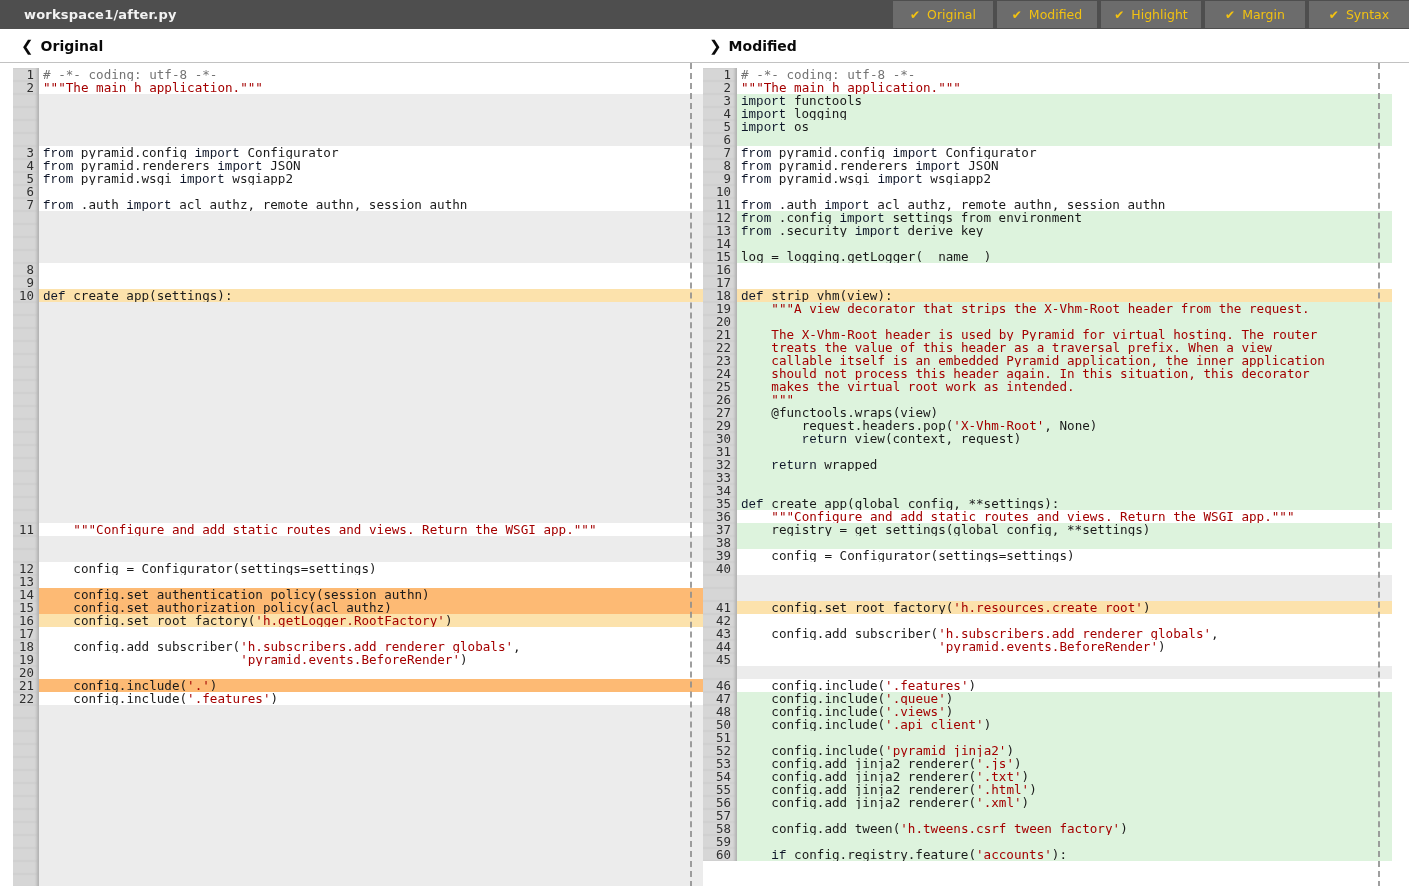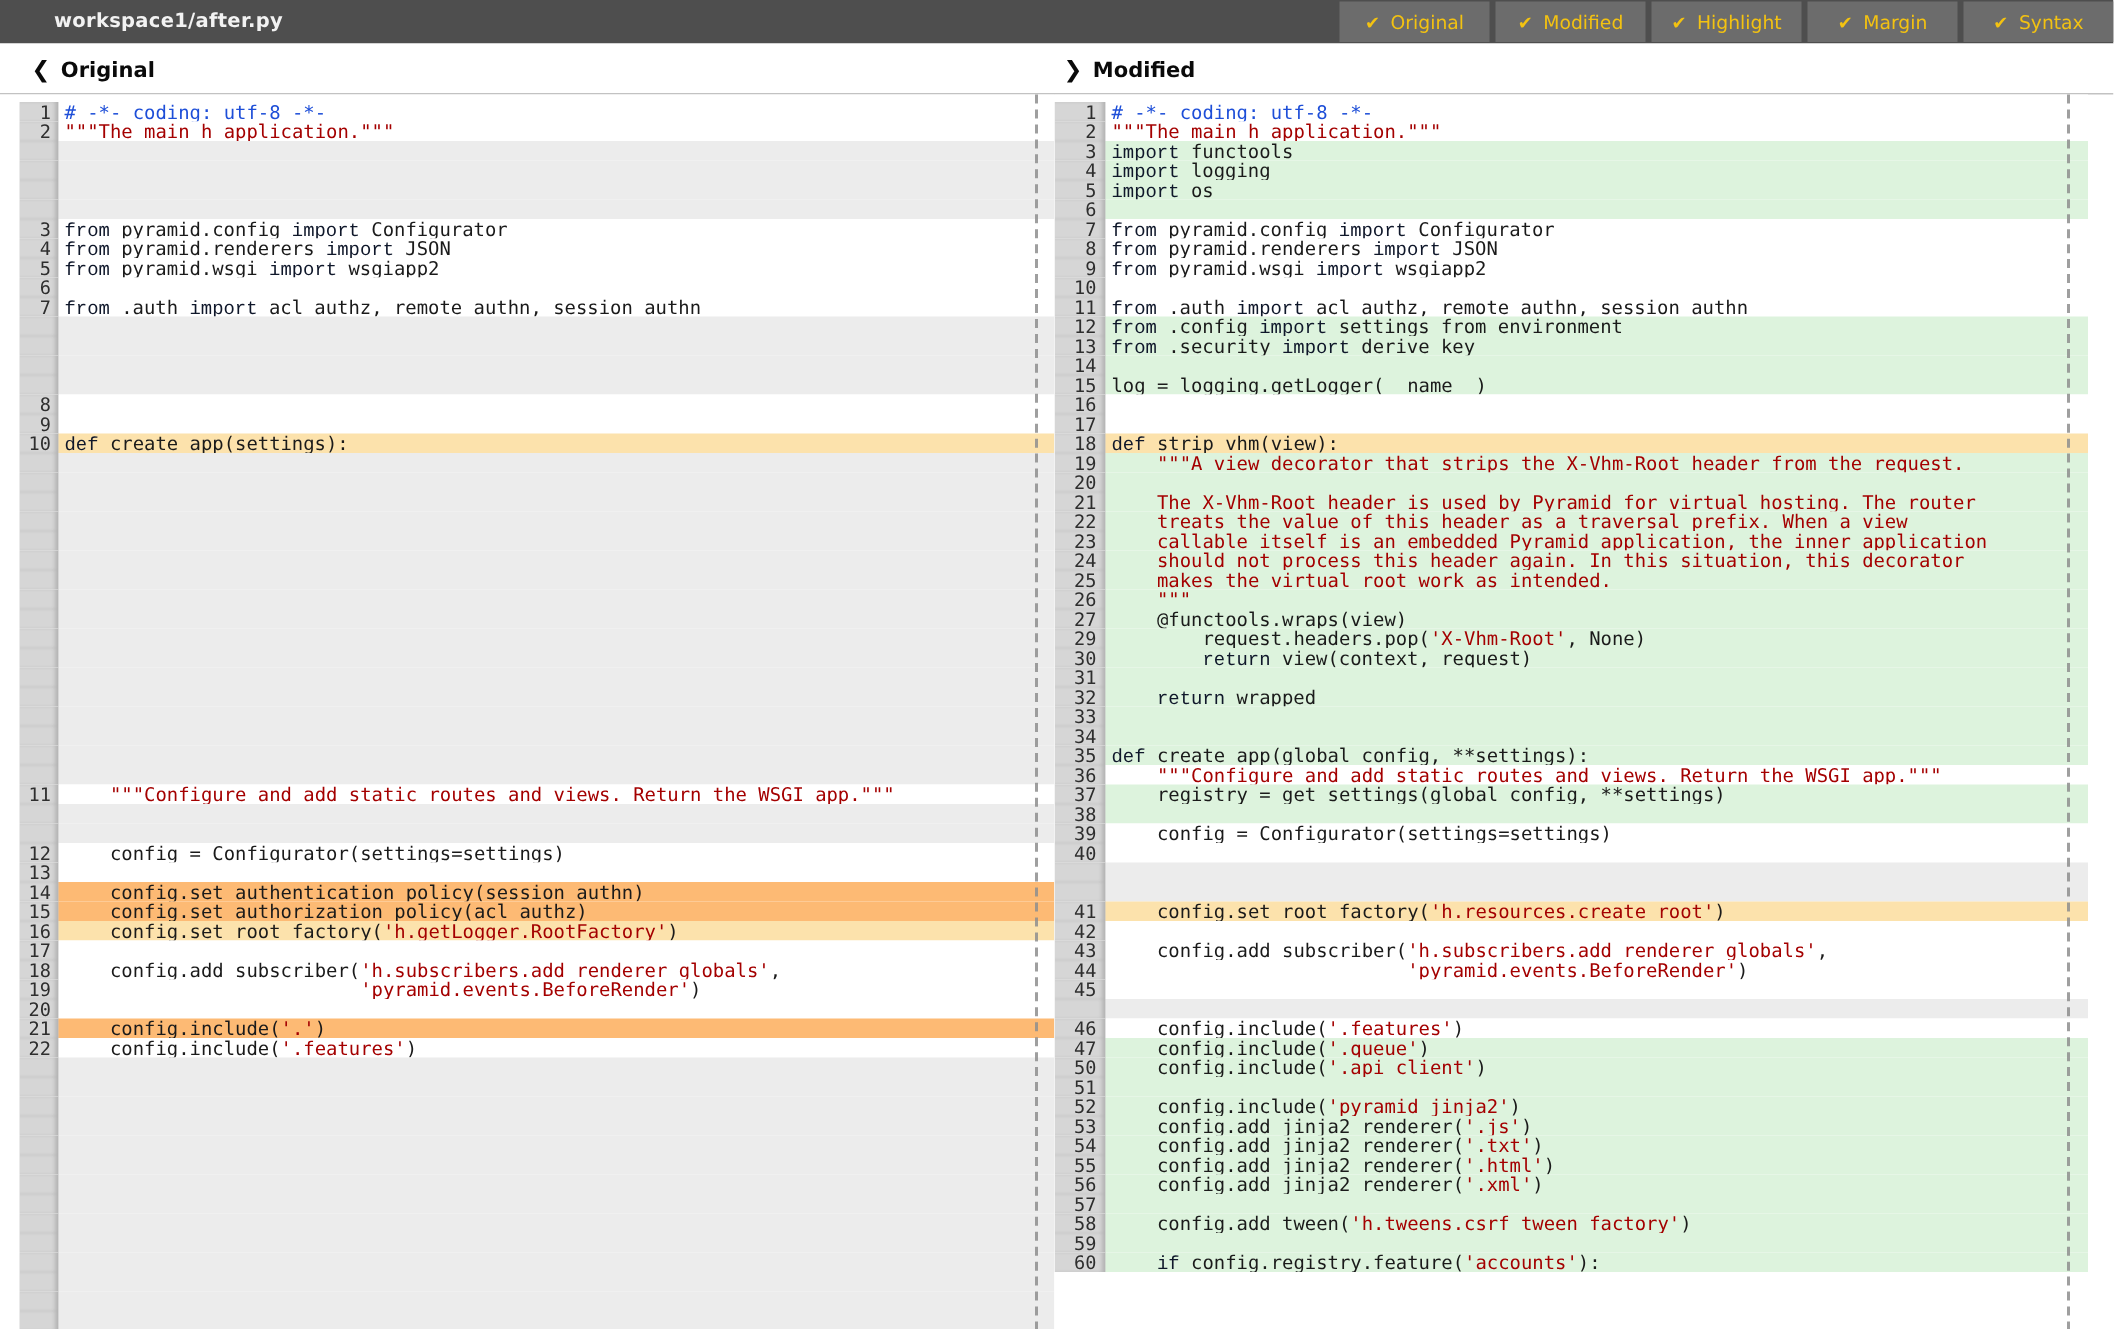--- a/index.html
+++ b/index.html
@@ -2,21 +2,21 @@
 <html><head>
 <meta charset="utf-8">
 <style>
   * { margin:0; padding:0; box-sizing:border-box; }
   html,body { width:1409px; height:886px; overflow:hidden; background:#fff;
               font-family:"DejaVu Sans", sans-serif; position:relative; }
 
   
   .topbar { position:absolute; left:0; top:0; width:1409px; height:29px;
             background:#4e4e4e; display:flex; align-items:center; }
-  .win-title { color:#f2f2f2; font-weight:bold; font-size:13px; padding-left:36px; flex:1;
+  .win-title { color:#f2f2f2; font-weight:bold; font-size:13px; padding-left:24px; flex:1;
                letter-spacing:0.2px; }
   .toolbar { display:flex; height:29px; align-items:center; }
   .tb-btn { width:100px; height:27px; margin-left:4px; background:#6c6c6c;
             color:#f3c211; font-size:12.5px; display:flex; align-items:center;
             justify-content:center; cursor:default; }
   .tb-btn .chk { margin-right:7px; font-size:12px; }
 
   
   .pane-headers { position:absolute; top:29px; left:0; width:1409px; height:33px; background:#fff; }
   .ph { position:absolute; top:8px; font-weight:bold; font-size:14px; color:#0a0a0a; }
@@ -41,21 +41,21 @@
           font:12.6px/13px "DejaVu Sans Mono", monospace; }
 
   .bg-ctx  { background:#ffffff; }
   .bg-add  { background:#ddf3dd; }
   .bg-del  { background:#fdba74; }
   .bg-chg  { background:#fce2ac; }
   .bg-fill { background:#ececec; }
 
   .tok-k { color:#0f172a;font-family:Liberation Mono, monospace; }
   .tok-s { color:#a40000; }
-  .tok-c { color:#1d4ed8; }
+  .tok-c { color:#737373; }
   .tok-p { color:#1a1a1a; }
 
   .margin-line { position:absolute; top:0; height:824px; width:0;
                  border-left:2px dashed #8f8f8f; opacity:0.85; z-index:5; }
   .ml-orig { left:690px; }
   .ml-mod  { left:1378px; }
 </style>
 </head>
 <body>
 
@@ -540,20 +540,24 @@
       </div>
       <div class="row">
         <span class="num">46</span>
         <span class="code bg-ctx"><span class="tok-p">    config.include(</span><span class="tok-s">'.features'</span><span class="tok-p">)</span></span>
       </div>
       <div class="row">
         <span class="num">47</span>
         <span class="code bg-add"><span class="tok-p">    config.include(</span><span class="tok-s">'.queue'</span><span class="tok-p">)</span></span>
       </div>
       <div class="row">
+        <span class="num">48</span>
+        <span class="code bg-add"><span class="tok-p">    config.include(</span><span class="tok-s">'.views'</span><span class="tok-p">)</span></span>
+      </div>
+      <div class="row">
         <span class="num">50</span>
         <span class="code bg-add"><span class="tok-p">    config.include(</span><span class="tok-s">'.api_client'</span><span class="tok-p">)</span></span>
       </div>
       <div class="row">
         <span class="num">51</span>
         <span class="code bg-add"></span>
       </div>
       <div class="row">
         <span class="num">52</span>
         <span class="code bg-add"><span class="tok-p">    config.include(</span><span class="tok-s">'pyramid_jinja2'</span><span class="tok-p">)</span></span>

